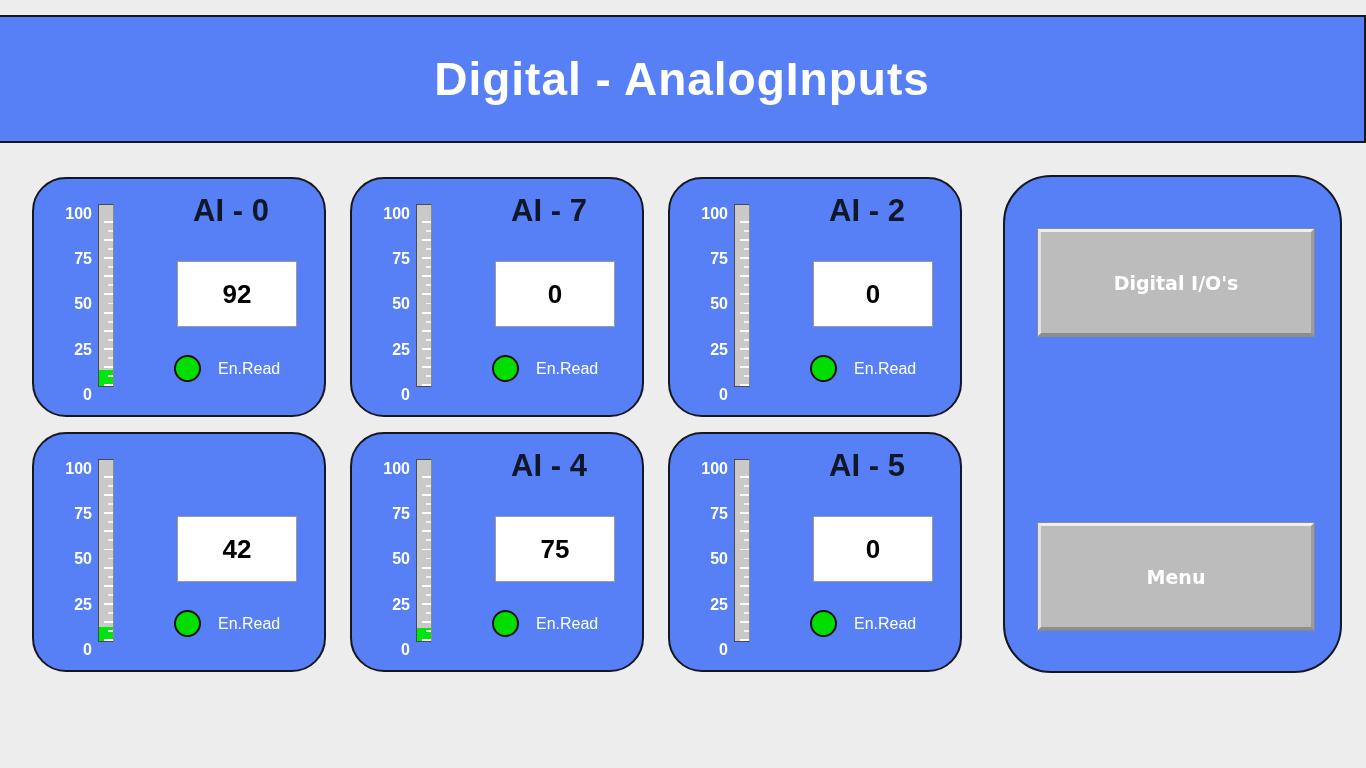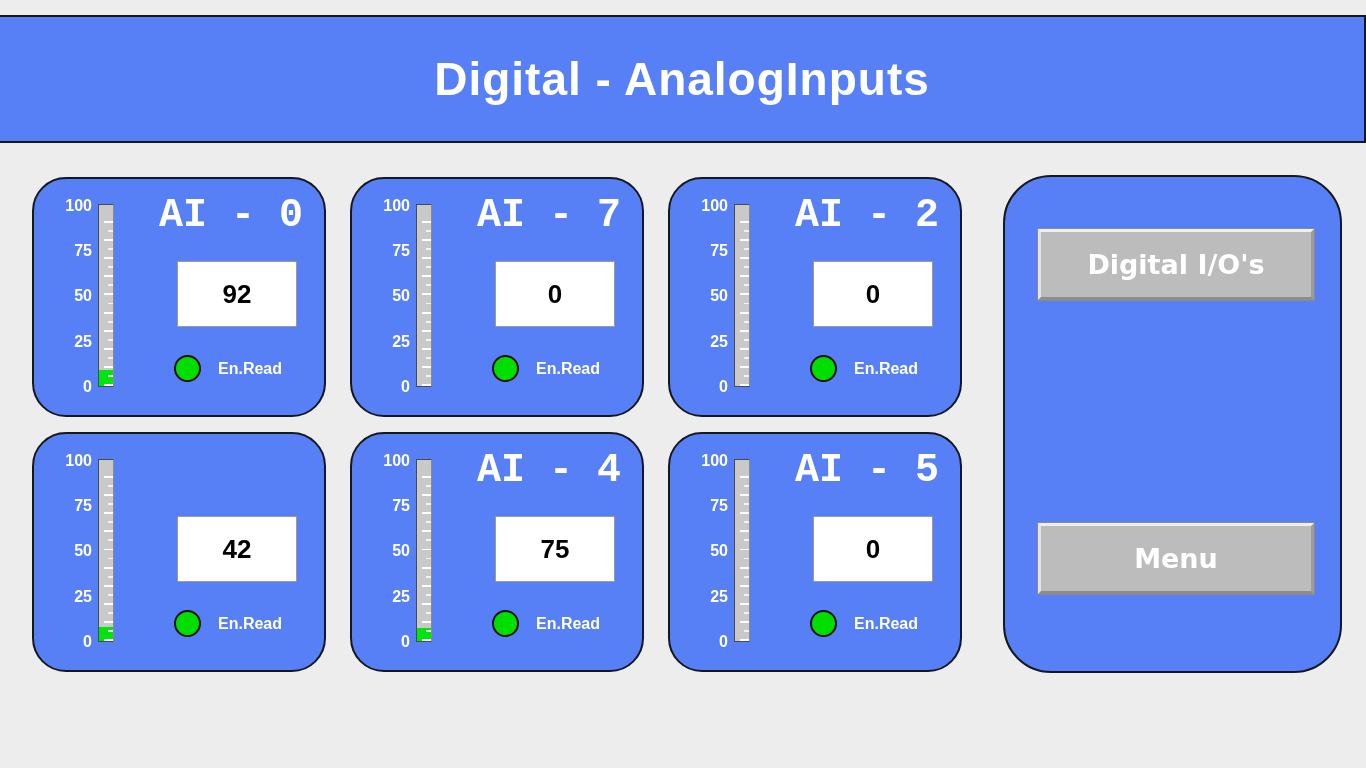--- a/index.html
+++ b/index.html
@@ -25,28 +25,28 @@
   }
   .p0{left:32px;top:177px}
   .p1{left:350px;top:177px}
   .p2{left:668px;top:177px}
   .p3{left:32px;top:432px}
   .p4{left:350px;top:432px}
   .p5{left:668px;top:432px}
 
   .panel .ptitle{
     position:absolute;left:118px;right:14px;top:14px;text-align:center;
-    font-family:Liberation Mono, monospace;font-weight:bold;
-    font-size:40px;color:#ffffff;
+    font-family:Liberation Sans, sans-serif;font-weight:bold;
+    font-size:31px;color:#0f172a;
   }
   
   .scale{position:absolute;left:18px;top:25px;width:40px;height:181px;}
   .scale span{
     position:absolute;right:0;width:40px;text-align:right;
-    color:#ffffff;font-weight:bold;font-size:16px;line-height:18px;
+    color:#ffffff;font-weight:bold;font-size:16px;line-height:18px;margin-top:8px;
   }
   .s100{top:-7px}.s75{top:38px}.s50{top:83px}.s25{top:129px}.s0{top:174px}
   
   .track{
     position:absolute;left:64px;top:25px;width:16px;height:183px;
     background:#c9c9c9;border:1px solid #4a4a4a;border-right-color:#8a8a8a;
     box-sizing:border-box;
   }
   .ticks-long{
     position:absolute;right:0;top:0;width:9px;height:100%;
@@ -67,37 +67,37 @@
     display:flex;align-items:center;justify-content:center;
     font-size:26px;font-weight:bold;color:#000000;
   }
   
   .led{
     position:absolute;left:140px;top:176px;width:27px;height:27px;border-radius:50%;
     background:#00dd00;border:2px solid #101010;box-sizing:border-box;
   }
   .ledlabel{
     position:absolute;left:184px;top:181px;
-    color:#ffffff;font-weight:bold;font-size:16px;
+    color:#ffffff;font-weight:normal;font-size:16px;
   }
   
   .navpanel{
     position:absolute;left:1003px;top:175px;width:339px;height:498px;
     background:#5780f6;border:2px solid #15181f;border-radius:48px;
     box-sizing:border-box;
   }
   .navbtn{
-    position:absolute;left:33px;width:276px;height:71px;
+    position:absolute;left:33px;width:276px;height:107px;
     background:#bcbcbc;
     border-top:3px solid #efefef;border-left:3px solid #e4e4e4;
     border-bottom:3px solid #8d8d8d;border-right:3px solid #9d9d9d;
     outline:1px solid #8a8a8a;
     box-sizing:border-box;cursor:pointer;
     display:flex;align-items:center;justify-content:center;
-    font-family:"DejaVu Sans", sans-serif;font-weight:bold;font-size:27px;color:#ffffff;
+    font-family:"DejaVu Sans", sans-serif;font-weight:bold;font-size:19px;color:#ffffff;
     padding:15px;
   }
   .b0{top:52px}.b1{top:202px}.b2{top:346px}
 </style>
 </head>
 <body>
 
 <div class="header">
   <div class="title">Digital - AnalogInputs</div>
 </div>

